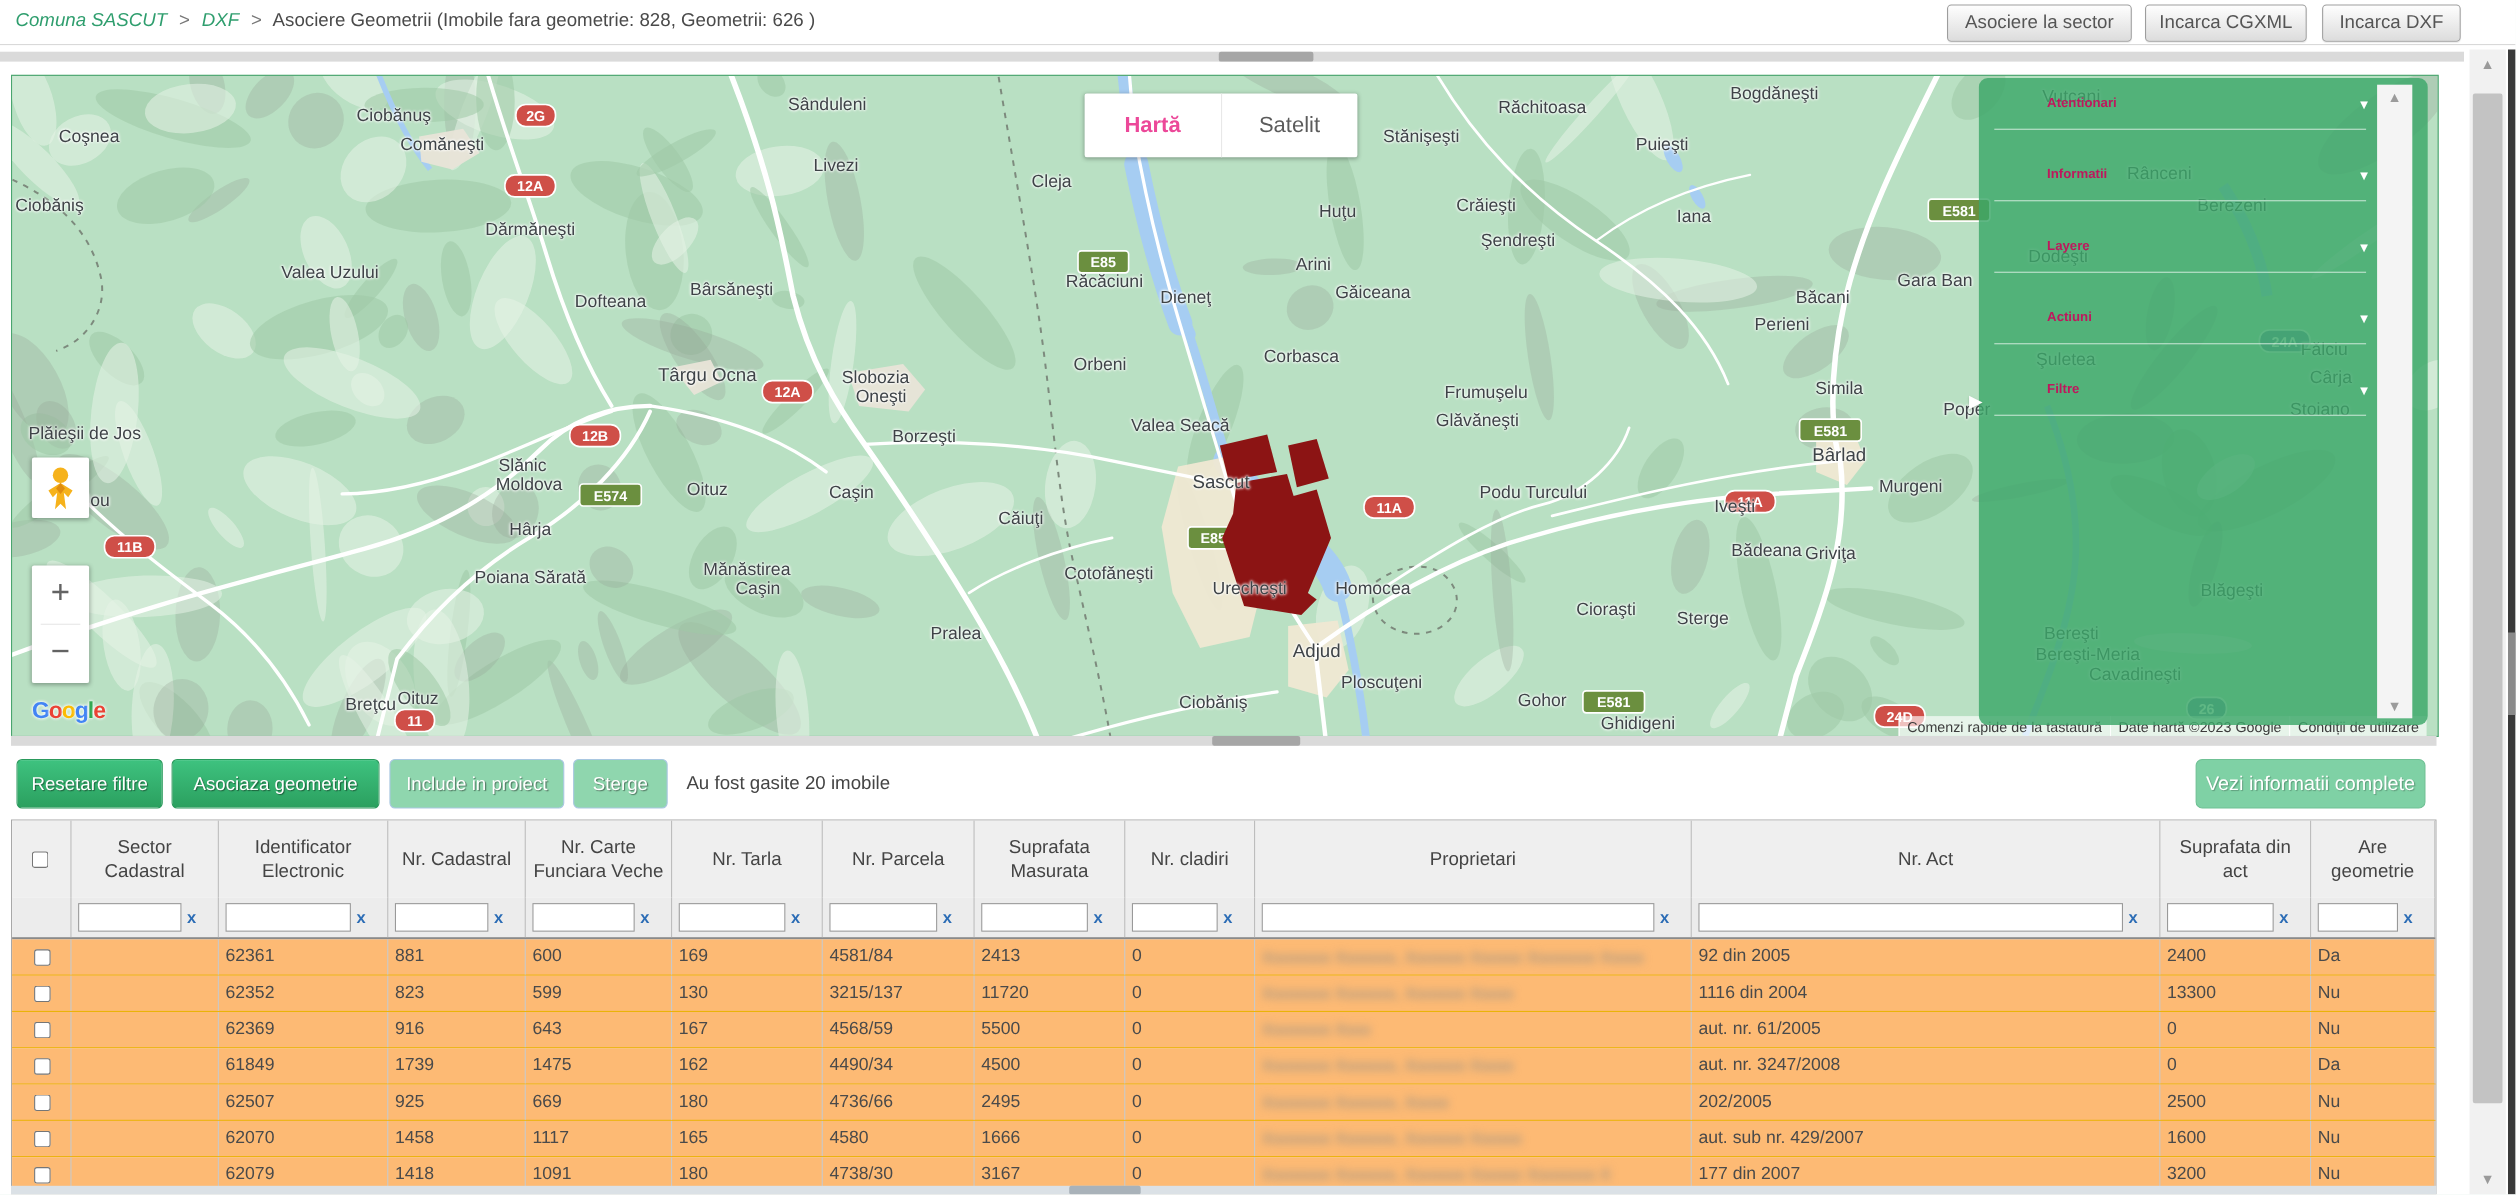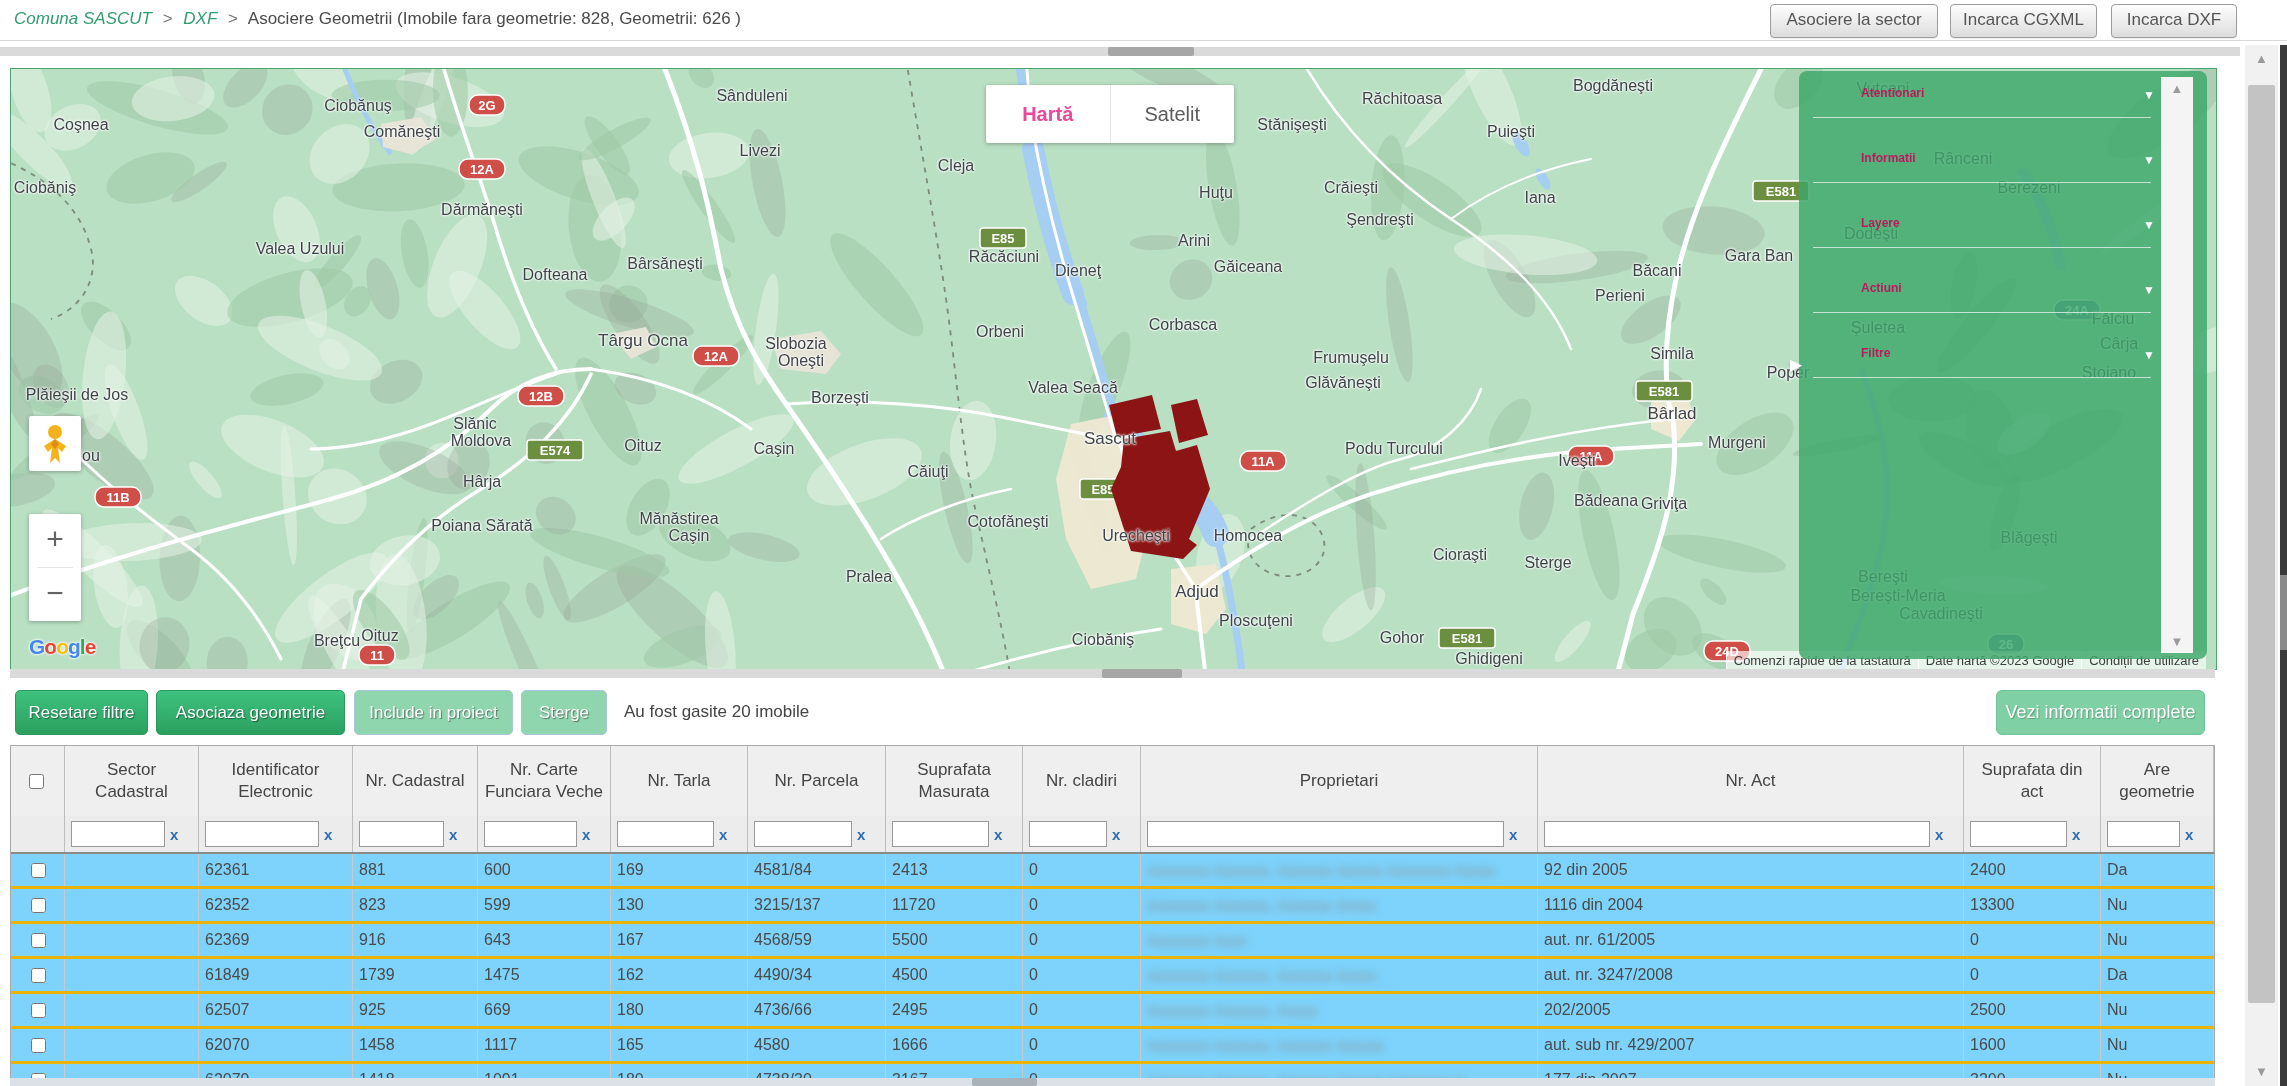--- a/index.html
+++ b/index.html
@@ -62,21 +62,21 @@
   .trow{display:grid;}
   .thead{background:#efefef;}
   .thead .cell{border-right:1px solid #bdbdbd;min-height:70px;display:flex;align-items:center;
                justify-content:center;text-align:center;font-size:17px;color:#444;line-height:1.3;padding:2px 4px;box-sizing:border-box;}
   .tfilter{background:#ececec;border-bottom:2px solid #8a8a8a;}
   .tfilter .cell{border-right:1px solid #bdbdbd;height:36px;display:flex;align-items:center;padding-left:6px;box-sizing:border-box;}
   .tfilter input{height:24px;border:1px solid #999;background:#fff;margin-right:5px;min-width:20px;font-size:15px;padding:0 3px;}
   .clearx{color:#2b6cb5;font-size:15px;font-weight:bold;cursor:pointer;}
   .tdata .cell{border-right:1px solid #c9c9c9;height:32px;display:flex;align-items:center;
                padding-left:6px;box-sizing:border-box;font-size:16px;color:#4a4a4a;overflow:hidden;white-space:nowrap;}
-  .tdata{border-bottom:3px solid #eab308;background:#7dd3fc;}
+  .tdata{border-bottom:1px solid #eab308;background:#fdba74;}
   .cbcell{justify-content:center !important;padding-left:0 !important;}
   .blur{filter:blur(4px);color:#8a8a8a;font-size:15px;overflow:hidden;white-space:nowrap;}
   input[type=checkbox]{width:15px;height:15px;}
 </style>
 </head>
 <body>
 
 <div class="stage">
 
   <div class="topbar">

